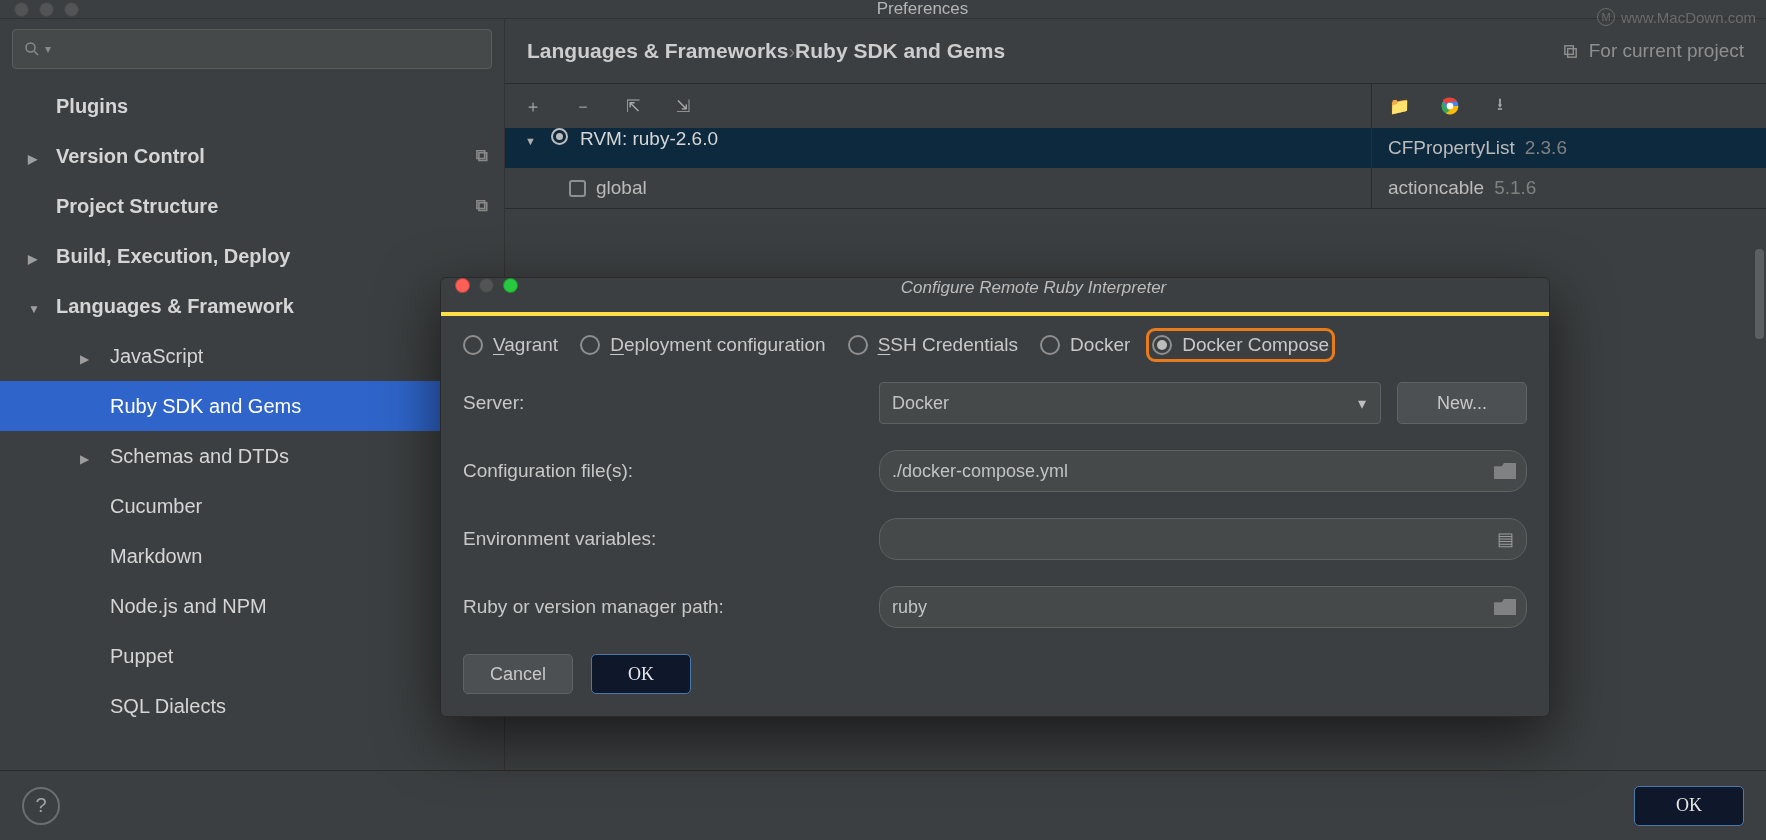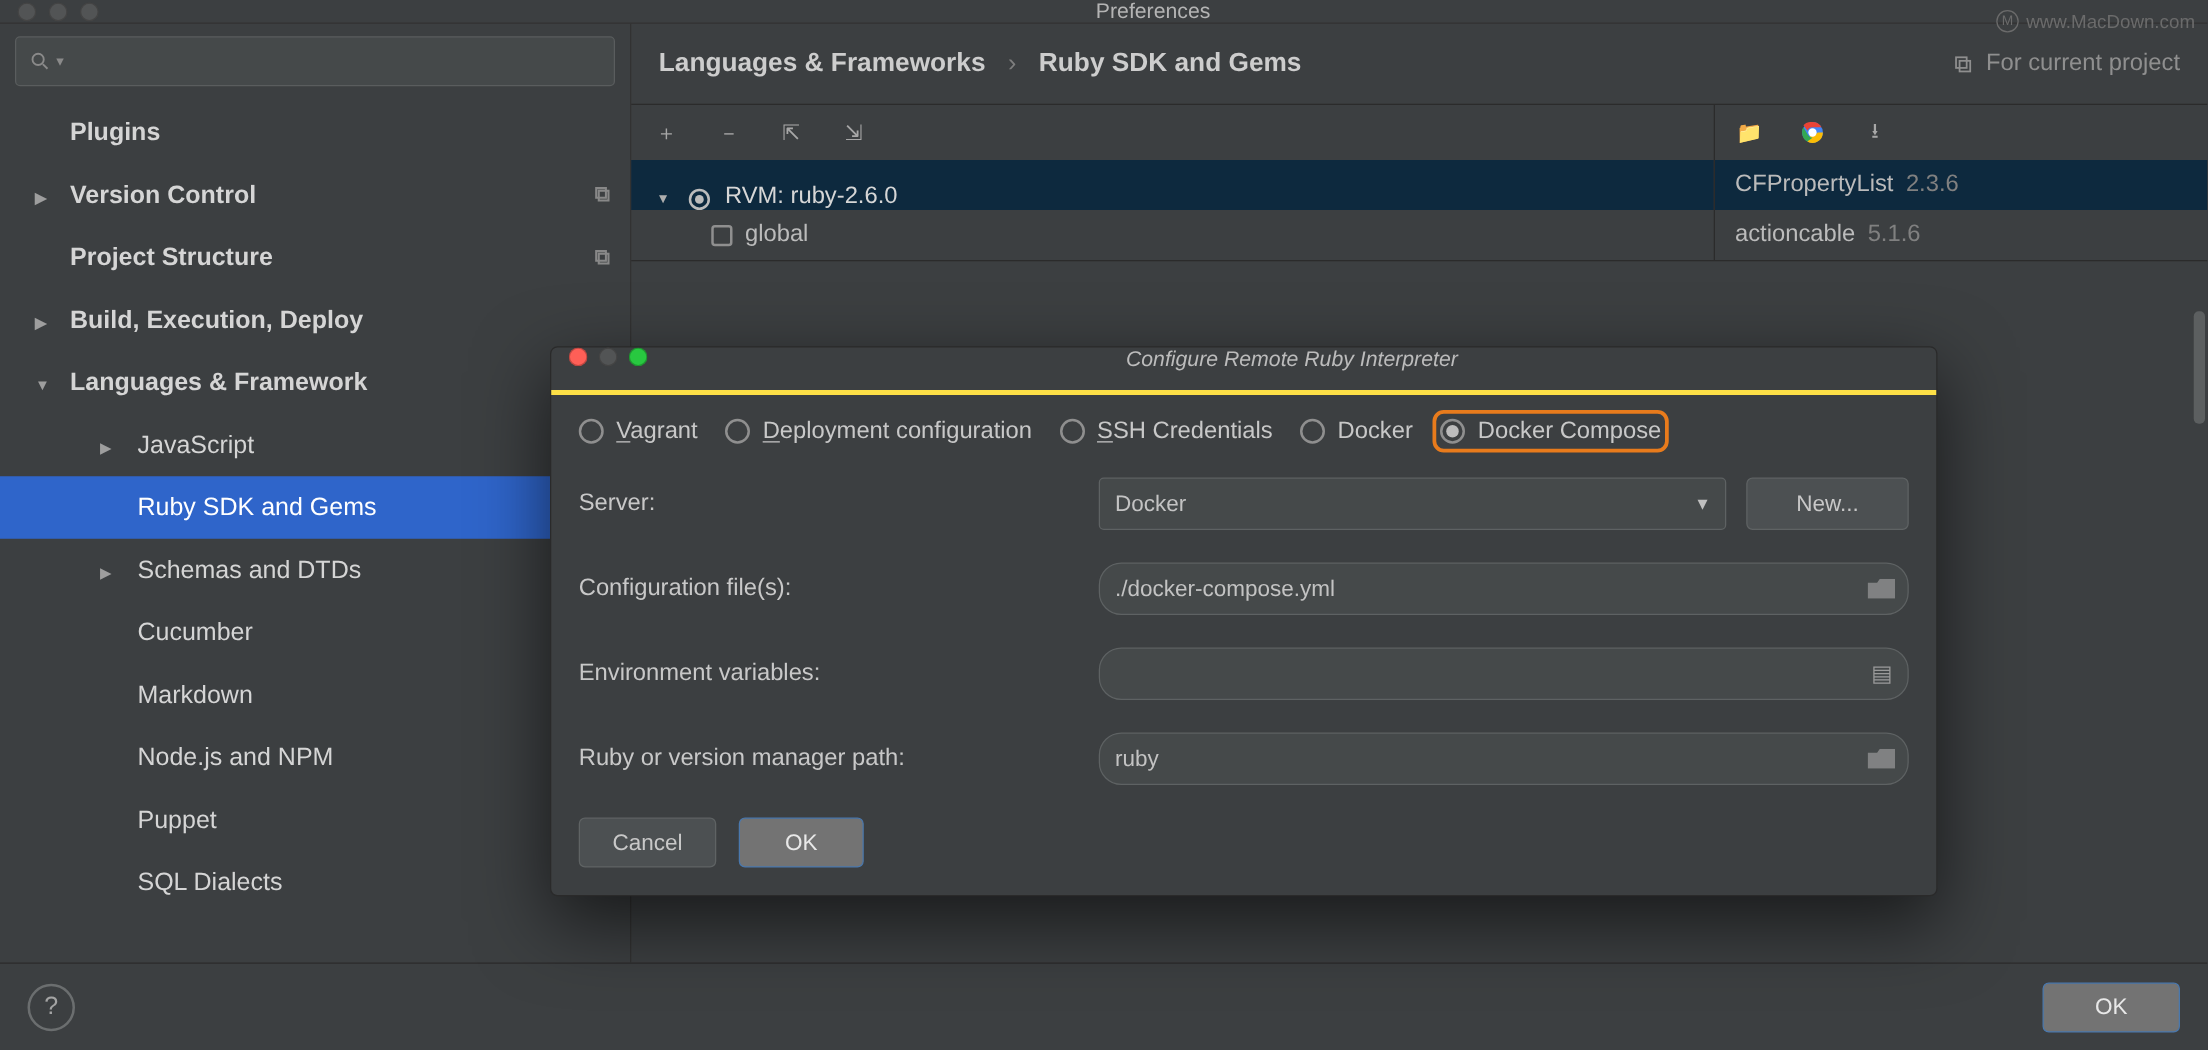--- a/index.html
+++ b/index.html
@@ -67,36 +67,36 @@
 .tree-row .badge {
   margin-left: auto; color: #888; font-size: 17px;
 }
 .tree-row.expanded > .arrow::before { content:"▼"; font-size:12px; }
 .tree-row.collapsed > .arrow::before { content:"▶"; font-size:12px; }
 .tree-row.selected { background:#2f65ca; color:#fff; }
 
 .content { flex: 1; display: flex; flex-direction: column; min-width: 0; }
 .breadcrumb {
   display: flex; align-items: center; height: 64px;
-  padding: 0 22px; gap: 18px;
+  padding: 0 22px; 
 }
 .breadcrumb .crumb { font-size: 21px; font-weight: 600; color: #cdcdcd; }
 .breadcrumb .sep { color: #7e7e7e; font-size: 20px; }
 .breadcrumb .scope { margin-left: auto; color:#8f8f8f; font-size:19px; display:flex; align-items:center; gap:10px; }
 .copy-icon{width:17px;height:17px;}
 
 .sdk-area { display: flex; border-top: 1px solid #2b2b2b; border-bottom: 1px solid #2b2b2b; }
 .sdk-left, .sdk-right { display: flex; flex-direction: column; }
 .sdk-left { flex: 1; min-width: 0; }
 .sdk-right { width: 395px; border-left: 1px solid #2b2b2b; }
 .sdk-toolbar { height: 44px; display: flex; align-items: center; gap: 30px; padding: 0 18px; color:#a7a7a7; }
 .tb-icn { width:20px; display:flex; justify-content:center; cursor:default; }
 .sdk-list { padding: 0; }
 .sdk-item {
-  display:flex; align-items:flex-end; height: 40px; padding-left: 20px; gap: 12px;
+  display:flex; align-items:flex-start; height: 40px; padding-left: 20px; gap: 12px;
   font-size: 19px;
 }
 .sdk-item.selected { background:#0d293e; color:#d6d6d6; }
 .sdk-item .arrow{width:14px;color:#aeaeae;}
 .sdk-item .arrow::before{content:"▼";font-size:11px;}
 .sdk-item .radio{width:17px;height:17px;border:2px solid #bcbcbc;border-radius:50%;position:relative;}
 .sdk-item .radio.on::after{content:"";position:absolute;inset:3px;border-radius:50%;background:#bcbcbc;}
 .sdk-sub { padding-left: 64px; display:flex; align-items:center; gap:10px; height:40px; font-size:19px;}
 .sdk-sub .chk{width:17px;height:17px;border:2px solid #8f8f8f;border-radius:3px;}
 .gem-row{height:40px;display:flex;align-items:center;padding:0 16px;font-size:19px;gap:10px;}
@@ -108,21 +108,21 @@
   height: 70px; border-top: 1px solid #2b2b2b;
   display:flex; align-items:center; padding:0 22px; gap:18px;
 }
 .help-btn{width:38px;height:38px;border-radius:50%;border:2px solid #6b6e6f;color:#a4a4a4;display:flex;align-items:center;justify-content:center;font-size:20px;}
 .spacer{flex:1;}
 .btn{
   height:40px;min-width:100px;padding:0 26px;border-radius:5px;
   background:#4c5052;color:#c8c8c8;border:1px solid #5f6364;
   font-size:18px;display:flex;align-items:center;justify-content:center;
 }
-.btn.primary{background:#737373;border-color:#4a78ad;color:#e8e8e8;}
+.btn.primary{background:#0f172a;border-color:#4a78ad;color:#e8e8e8;font-family:Liberation Serif, serif;}
 
 
 .modal {
   position:absolute; left:440px; top:277px; width:1110px;
   background:#3c3f41; border:1px solid #2a2a2a; border-radius:6px;
   box-shadow:0 20px 60px rgba(0,0,0,0.6);
   display:flex; flex-direction:column;
 }
 .modal-title{height:38px;display:flex;align-items:flex-start;border-bottom:4px solid #fde047;font-style:italic;}
 .modal-title .mac-dots{gap:9px;}

